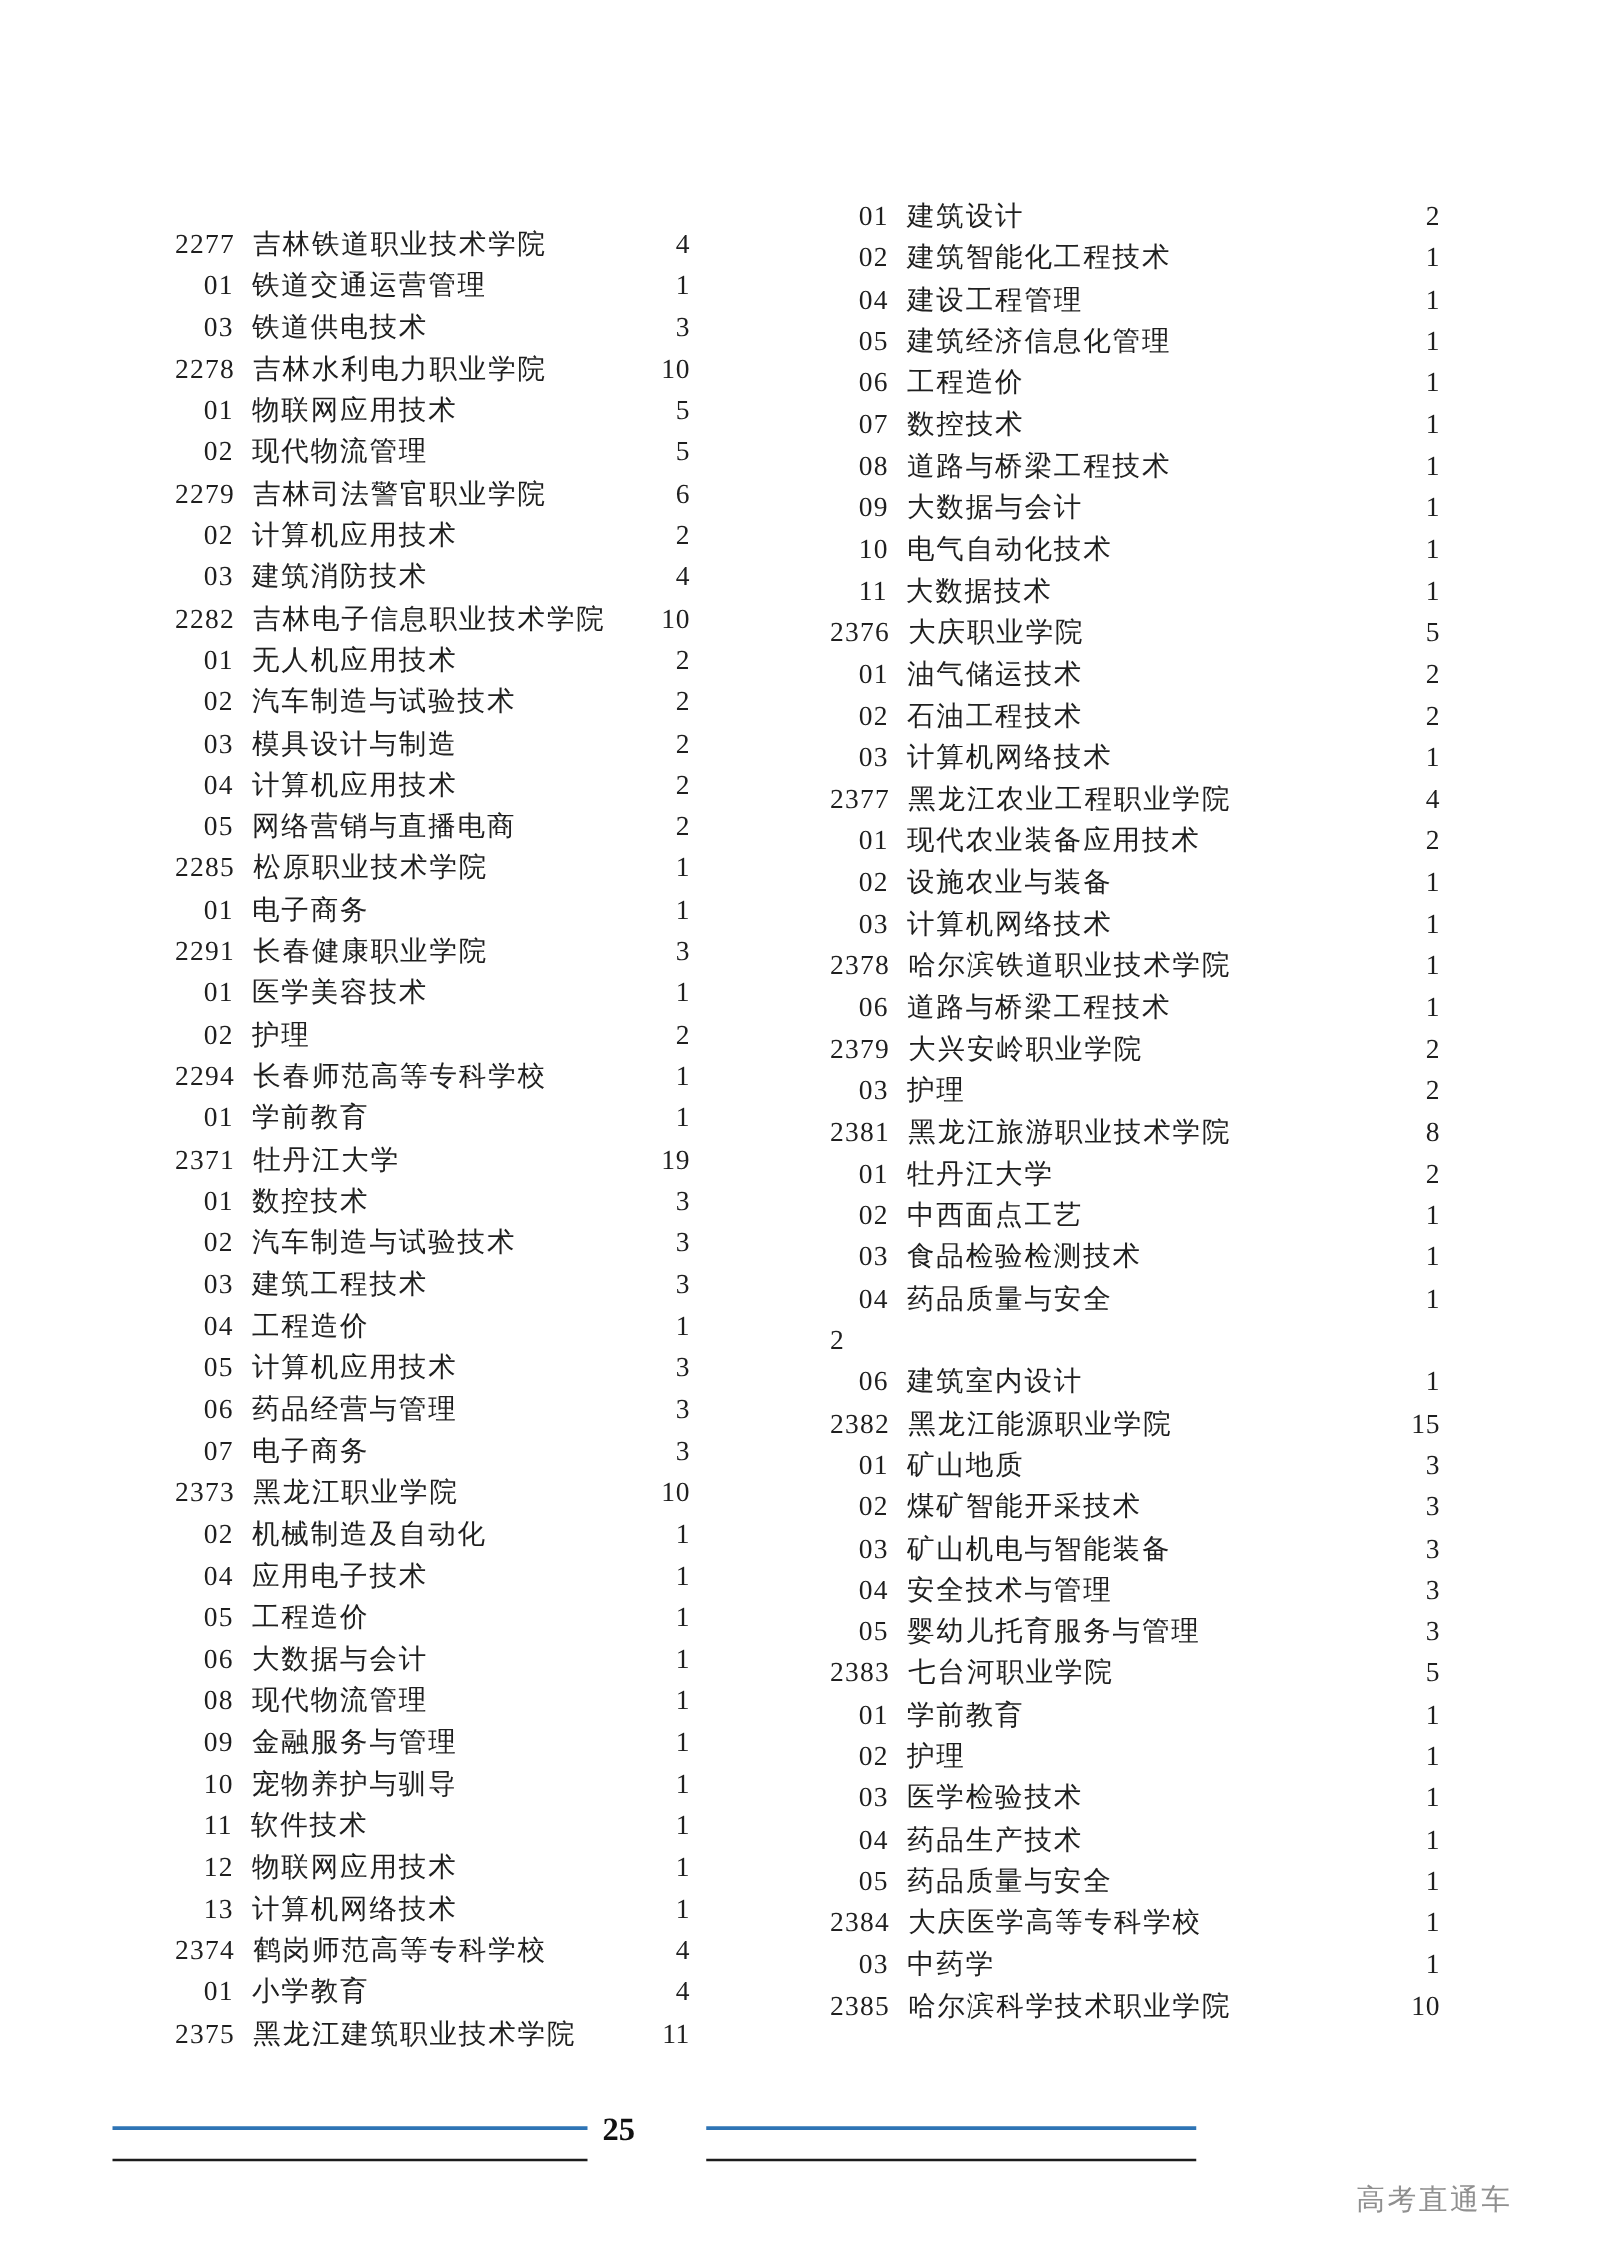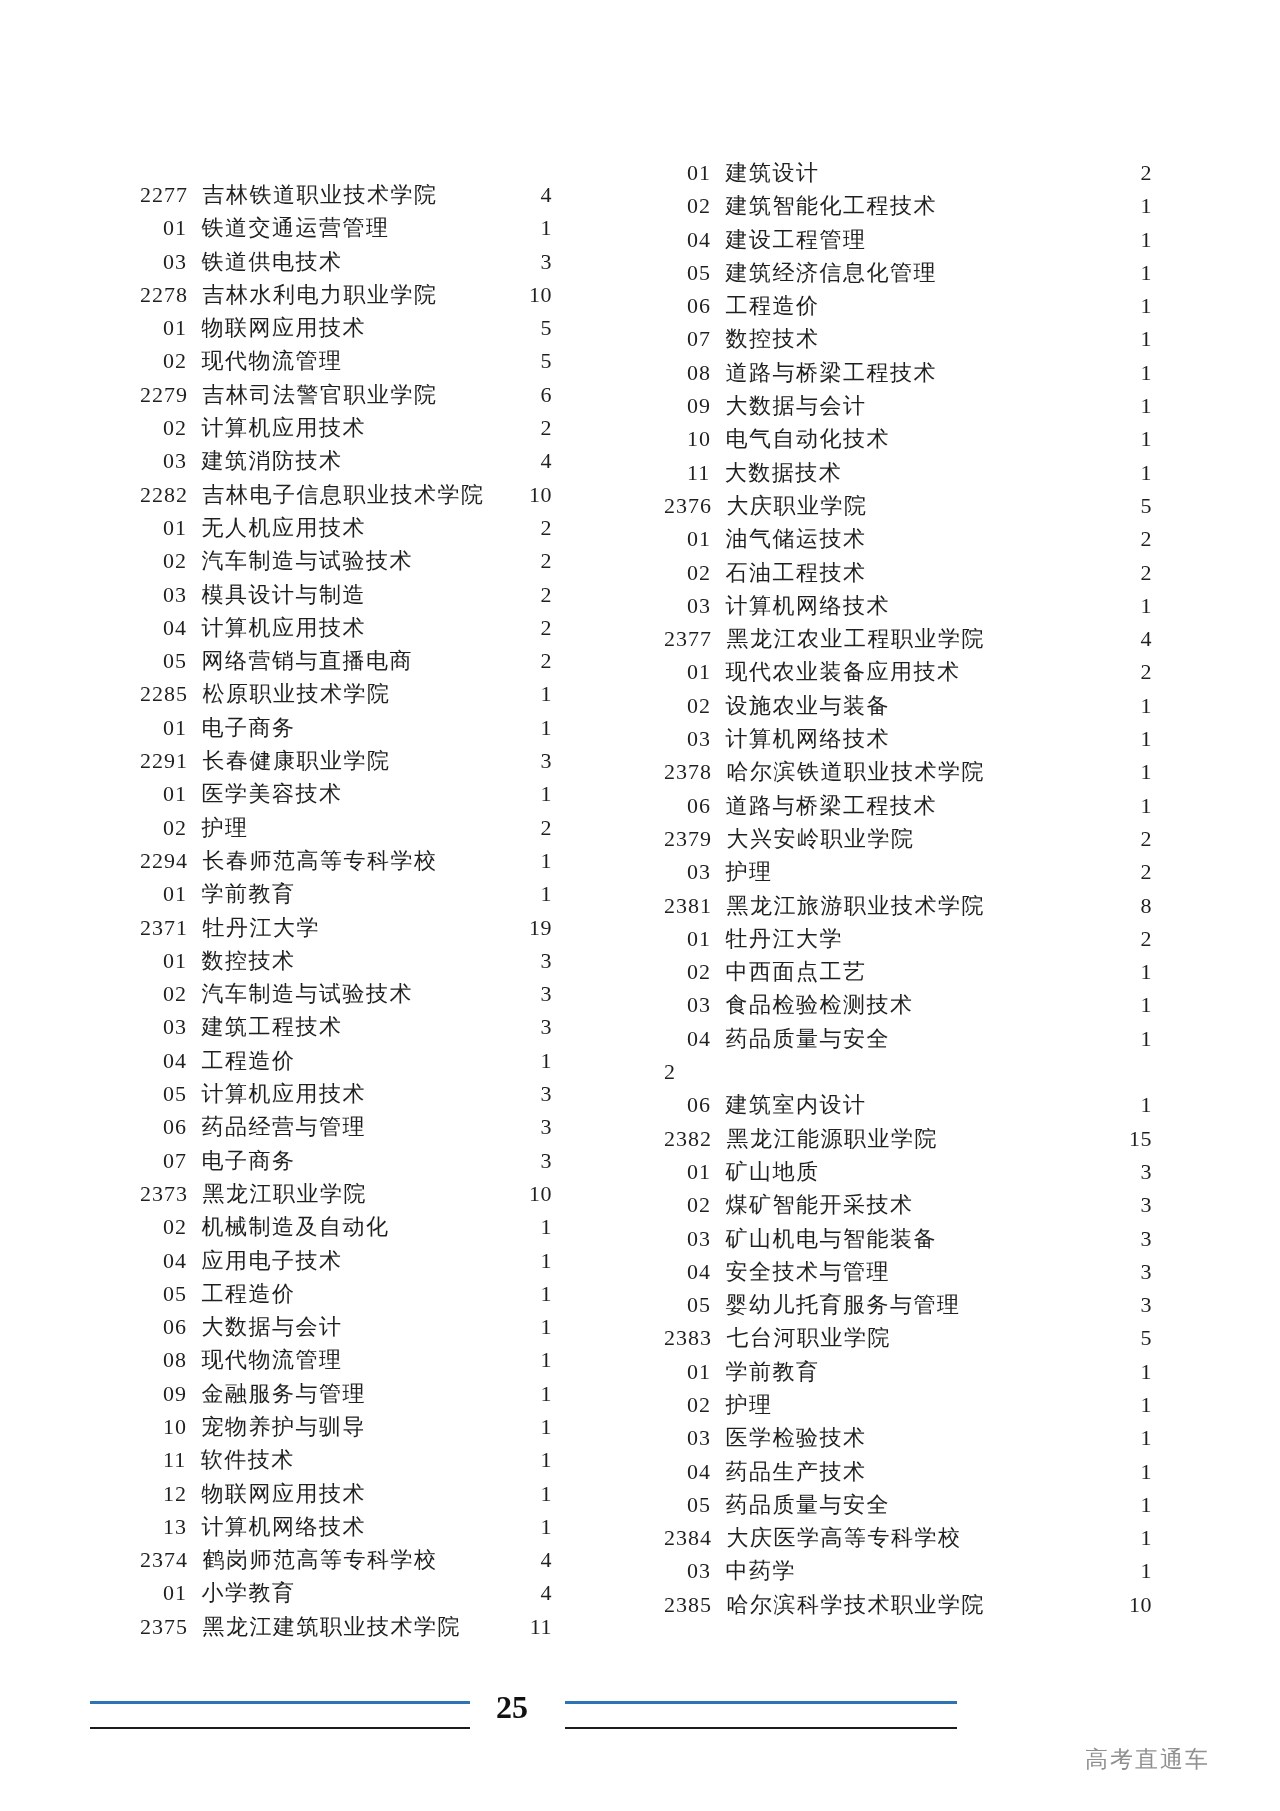--- a/index.html
+++ b/index.html
@@ -42,22 +42,22 @@
   }
   .rule-blue { height: 3px; background: #2e74b5; top: 1701px; }
   .rule-dark { height: 2px; background: #1c1c1c; top: 1727px; }
   .rule-left  { left: 90px;  width: 380px; }
   .rule-right { left: 565px; width: 392px; }
   .page-number {
     position: absolute;
     left: 482px;
     top: 1689px;
     width: 60px;
-    text-align: center;
-    font-size: 32px;
+    text-align: left;
+    font-size: 26px;
     font-weight: bold;
     color: #111111;
   }
   .watermark {
     position: absolute;
     left: 1085px;
     top: 1744px;
     width: 140px;
     font-family: "Liberation Sans", "DejaVu Sans", sans-serif;
     font-size: 23px;

